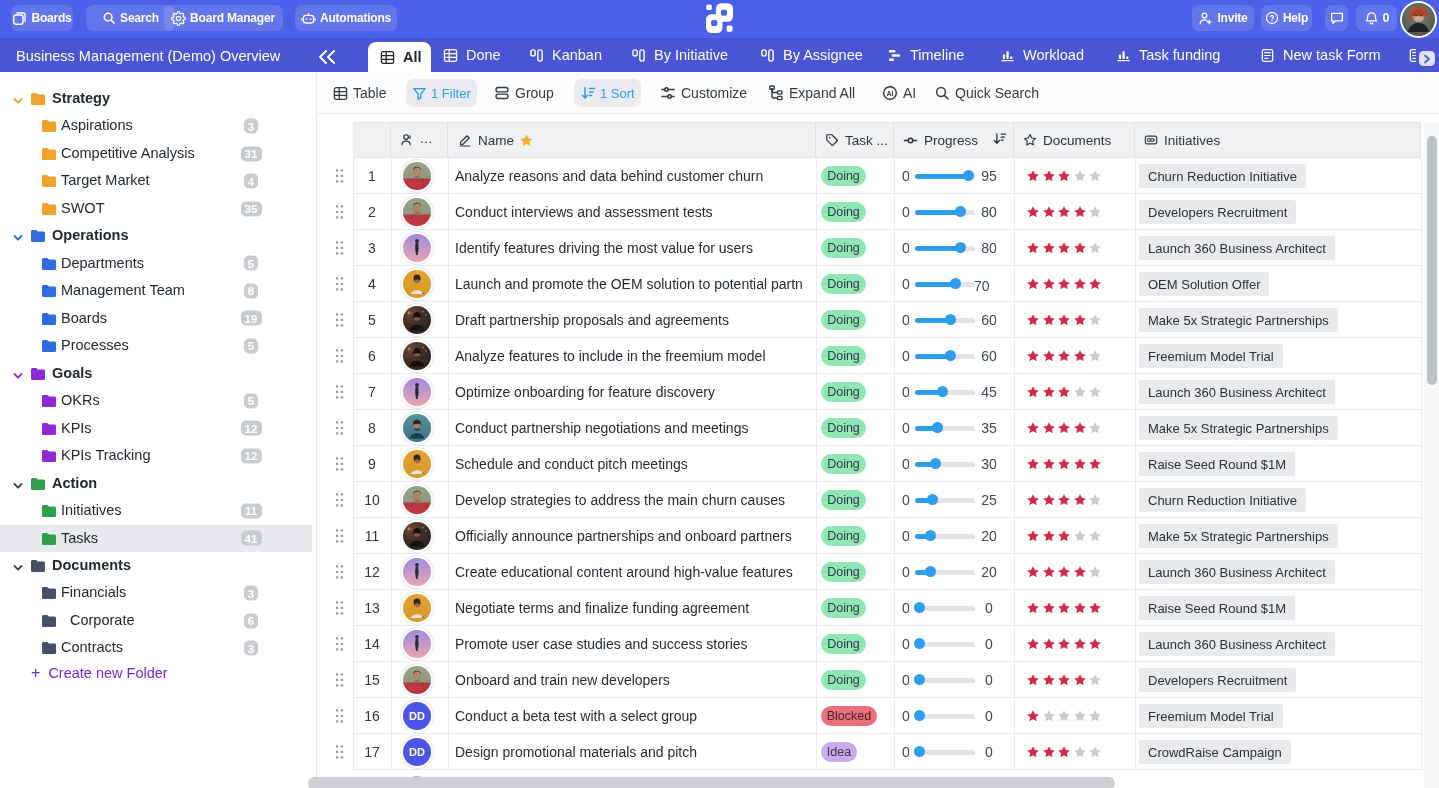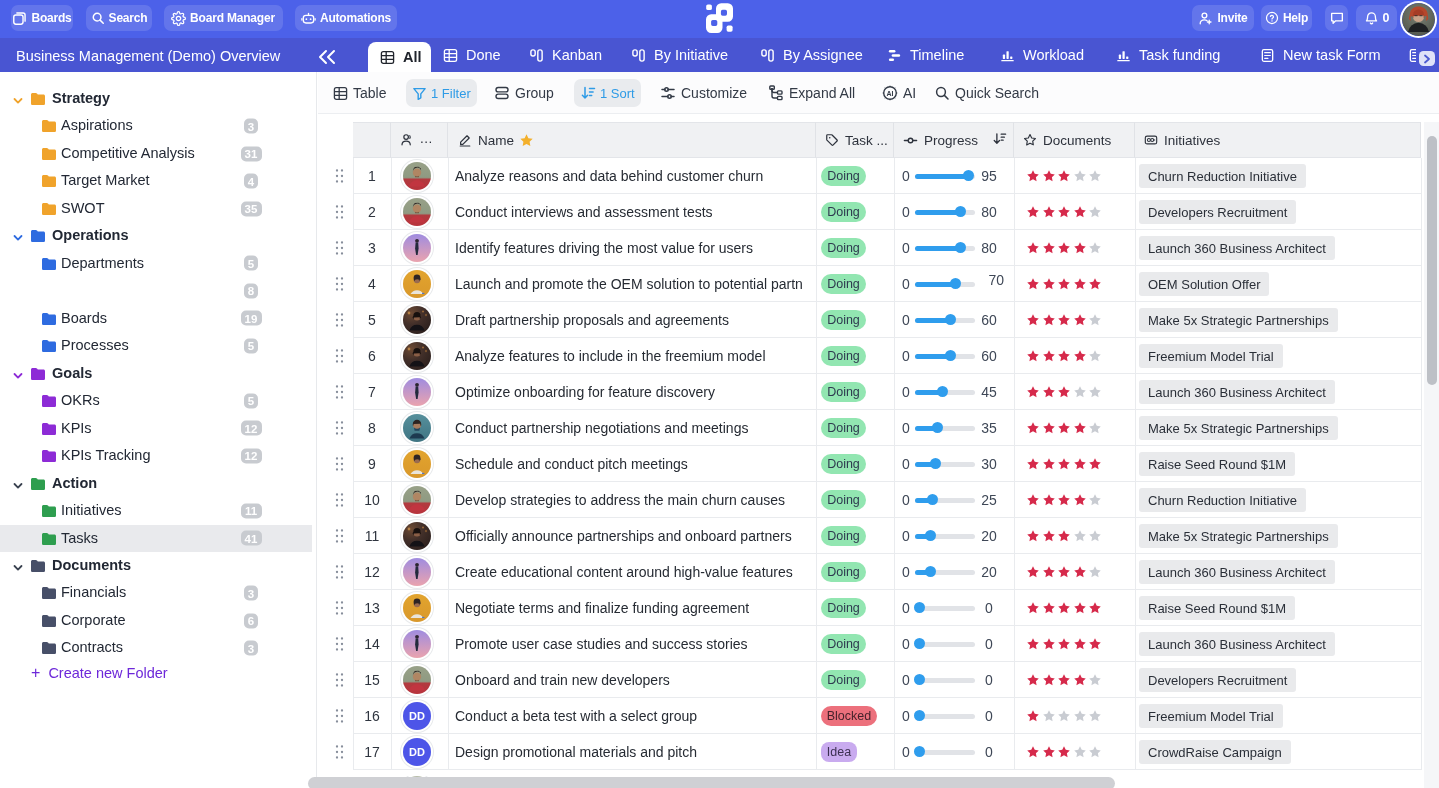--- a/index.html
+++ b/index.html
@@ -24,42 +24,42 @@
 .badge { position:absolute; top:50%; transform:translateY(-50%); background:#c8cbd0; color:#fff; border-radius:5px; font-size:11.5px; font-weight:700; display:flex; align-items:center; justify-content:center; height:15px; }
 
 .hdr { position:absolute; top:122px; height:36px; background:#f0f1f3; border-top:1px solid #e3e5e9; border-bottom:1px solid #e3e5e9; display:flex; align-items:center; gap:6px; font-size:13.5px; color:#2d323c; }
 .rowline { position:absolute; left:353px; width:1068px; height:1px; background:#e9ebee; }
 .vline { position:absolute; width:1px; background:#e9ebee; }
 .num { position:absolute; width:38px; text-align:center; font-size:14px; color:#2f353f; }
 .name { position:absolute; left:455px; font-size:14px; color:#262b33; white-space:nowrap; overflow:hidden; }
 .pill { position:absolute; left:821px; height:20px; border-radius:10px; font-size:12.5px; display:flex; align-items:center; justify-content:center; font-weight:400; }
 .doing { background:#92e6b1; color:#2e3a4f; }
 .blocked { background:#ec707c; color:#46222b; }
-.idea { background:#c9abef; color:#3c3052;border-radius:8px; }
+.idea { background:#c9abef; color:#3c3052; }
 .ptrack { position:absolute; height:5px; border-radius:3px; background:#e1e3e7; left:915px; width:60px; }
 .pfill { position:absolute; height:5px; border-radius:3px; background:#2f9ded; left:915px; }
 .pknob { position:absolute; width:11px; height:11px; border-radius:50%; background:#2f9ded; }
 .plab { position:absolute; font-size:14px; color:#3e4756; }
 .stars { position:absolute; left:1026px; display:flex; gap:1.5px; }
 .tag { position:absolute; left:1139px; height:24px; background:#e9eaec; border-radius:3px; font-size:13px; color:#2a2f38; display:flex; align-items:center; padding:0 9px; white-space:nowrap; }
 .av { position:absolute; left:403px; width:28px; height:28px; border-radius:50%; box-shadow:0 0 0 2px #fff, 0 0 0 3px #e8eaec, 0 1px 3px rgba(0,0,0,0.18); }
 .drag { position:absolute; left:335px; width:9px; height:16px; }
 .drag svg { display:block; }
 
 </style></head><body>
 <div id="root">
 <div class="abs" id="topbar"></div>
 <div class="tbtn" style="left:11px;width:62px">
       <svg width="15" height="15" viewBox="0 0 17 17">
         <rect x="2" y="4.5" width="10.5" height="10.5" rx="2.4" fill="none" stroke="#fff" stroke-width="1.6"></rect>
         <path d="M5.5 2.2h7a2.3 2.3 0 0 1 2.3 2.3v7" fill="none" stroke="#fff" stroke-width="1.6" stroke-linecap="round"></path>
       </svg>
       <span>Boards</span>
     </div>
-<div class="tbtn" style="left:86px;width:66px">
+<div class="tbtn" style="left:86px;width:89px">
       <svg width="14" height="14" viewBox="0 0 16 16">
         <circle cx="7" cy="7" r="4.4" fill="none" stroke="#fff" stroke-width="1.7"></circle>
         <path d="M10.4 10.4L14 14" stroke="#fff" stroke-width="1.7" stroke-linecap="round"></path>
       </svg>
       <span>Search</span>
     </div>
 <div class="tbtn" style="left:163.5px;width:119px">
       <svg width="15" height="15" viewBox="0 0 24 24">
         <path fill="none" stroke="#fff" stroke-width="2" stroke-linecap="round" stroke-linejoin="round" d="M12 15.5A3.5 3.5 0 1 0 12 8.5a3.5 3.5 0 0 0 0 7z"></path>
         <path fill="none" stroke="#fff" stroke-width="2" stroke-linecap="round" stroke-linejoin="round" d="M19.4 15a1.65 1.65 0 0 0 .33 1.82l.06.06a2 2 0 1 1-2.83 2.83l-.06-.06a1.65 1.65 0 0 0-1.82-.33 1.65 1.65 0 0 0-1 1.51V21a2 2 0 1 1-4 0v-.09a1.65 1.65 0 0 0-1-1.51 1.65 1.65 0 0 0-1.82.33l-.06.06a2 2 0 1 1-2.83-2.83l.06-.06a1.65 1.65 0 0 0 .33-1.82 1.65 1.65 0 0 0-1.51-1H3a2 2 0 1 1 0-4h.09a1.65 1.65 0 0 0 1.51-1 1.65 1.65 0 0 0-.33-1.82l-.06-.06a2 2 0 1 1 2.83-2.83l.06.06a1.65 1.65 0 0 0 1.82.33h.01a1.65 1.65 0 0 0 1-1.51V3a2 2 0 1 1 4 0v.09a1.65 1.65 0 0 0 1 1.51h.01a1.65 1.65 0 0 0 1.82-.33l.06-.06a2 2 0 1 1 2.83 2.83l-.06.06a1.65 1.65 0 0 0-.33 1.82v.01a1.65 1.65 0 0 0 1.51 1H21a2 2 0 1 1 0 4h-.09a1.65 1.65 0 0 0-1.51 1z"></path>
@@ -316,20 +316,26 @@
 <div class="srow top" style="top:222.2px">
       <span style="position:absolute;left:12px;top:8px"><svg width="12" height="12" viewBox="0 0 12 12">
           <path d="M2.5 4l3.5 3.6L9.5 4" fill="none" stroke="#2e6be0" stroke-width="1.8" stroke-linecap="round" stroke-linejoin="round"></path>
         </svg></span>
       <span style="position:absolute;left:30px;top:7px"><svg width="16" height="14" viewBox="0 0 16 14">
           <path d="M1 2.6C1 1.7 1.7 1 2.6 1h3.1c.5 0 1 .2 1.3.6l.8.9h5.6c.9 0 1.6.7 1.6 1.6v7.3c0 .9-.7 1.6-1.6 1.6H2.6c-.9 0-1.6-.7-1.6-1.6V2.6z" fill="#2e6be0"></path>
         </svg></span>
       <span class="lbl" style="position:absolute;left:52px;top:5px">Operations</span>
     </div>
 <div class="badge" style="left:244.0px;top:263.4px;width:14px">5</div>
+<div class="srow" style="top:277.2px">
+      <span style="position:absolute;left:41px;top:7px"><svg width="16" height="14" viewBox="0 0 16 14">
+          <path d="M1 2.6C1 1.7 1.7 1 2.6 1h3.1c.5 0 1 .2 1.3.6l.8.9h5.6c.9 0 1.6.7 1.6 1.6v7.3c0 .9-.7 1.6-1.6 1.6H2.6c-.9 0-1.6-.7-1.6-1.6V2.6z" fill="#2e6be0"></path>
+        </svg></span>
+      <span class="lbl" style="position:absolute;left:61px;top:5px">Management Team</span>
+    </div>
 <div class="badge" style="left:244.0px;top:290.9px;width:14px">8</div>
 <div class="srow" style="top:304.6px">
       <span style="position:absolute;left:41px;top:7px"><svg width="16" height="14" viewBox="0 0 16 14">
           <path d="M1 2.6C1 1.7 1.7 1 2.6 1h3.1c.5 0 1 .2 1.3.6l.8.9h5.6c.9 0 1.6.7 1.6 1.6v7.3c0 .9-.7 1.6-1.6 1.6H2.6c-.9 0-1.6-.7-1.6-1.6V2.6z" fill="#2e6be0"></path>
         </svg></span>
       <span class="lbl" style="position:absolute;left:61px;top:5px">Boards</span>
     </div>
 <div class="badge" style="left:240.5px;top:318.4px;width:21px">19</div>
 <div class="srow" style="top:332.1px">
       <span style="position:absolute;left:41px;top:7px"><svg width="16" height="14" viewBox="0 0 16 14">
@@ -404,21 +410,21 @@
       <span style="position:absolute;left:30px;top:7px"><svg width="16" height="14" viewBox="0 0 16 14">
           <path d="M1 2.6C1 1.7 1.7 1 2.6 1h3.1c.5 0 1 .2 1.3.6l.8.9h5.6c.9 0 1.6.7 1.6 1.6v7.3c0 .9-.7 1.6-1.6 1.6H2.6c-.9 0-1.6-.7-1.6-1.6V2.6z" fill="#474f68"></path>
         </svg></span>
       <span class="lbl" style="position:absolute;left:52px;top:5px">Documents</span>
     </div>
 <div class="badge" style="left:244.0px;top:593.2px;width:14px">3</div>
 <div class="srow" style="top:606.9px">
       <span style="position:absolute;left:41px;top:7px"><svg width="16" height="14" viewBox="0 0 16 14">
           <path d="M1 2.6C1 1.7 1.7 1 2.6 1h3.1c.5 0 1 .2 1.3.6l.8.9h5.6c.9 0 1.6.7 1.6 1.6v7.3c0 .9-.7 1.6-1.6 1.6H2.6c-.9 0-1.6-.7-1.6-1.6V2.6z" fill="#474f68"></path>
         </svg></span>
-      <span class="lbl" style="position:absolute;left:61px;top:5px">Corporate</span>
+      <span class="lbl" style="position:absolute;left:70px;top:5px">Corporate</span>
     </div>
 <div class="badge" style="left:244.0px;top:620.7px;width:14px">6</div>
 <div class="srow" style="top:634.4px">
       <span style="position:absolute;left:41px;top:7px"><svg width="16" height="14" viewBox="0 0 16 14">
           <path d="M1 2.6C1 1.7 1.7 1 2.6 1h3.1c.5 0 1 .2 1.3.6l.8.9h5.6c.9 0 1.6.7 1.6 1.6v7.3c0 .9-.7 1.6-1.6 1.6H2.6c-.9 0-1.6-.7-1.6-1.6V2.6z" fill="#474f68"></path>
         </svg></span>
       <span class="lbl" style="position:absolute;left:61px;top:5px">Contracts</span>
     </div>
 <div class="badge" style="left:244.0px;top:648.1px;width:14px">3</div>
 <div class="abs" style="left:31px;top:663.9px;color:#6d28d9;font-size:14.5px"><span style="font-size:16px">+</span>&nbsp; Create new Folder</div>
@@ -655,21 +661,21 @@
         <path d="M10.6 8a3.4 3.4 0 0 1 6.8 0l.3 2-.9-.4-.5 1.5-.9-1.8-2.8.2-1.5 1.6z" fill="#2e2524"></path>
         <path d="M7.5 24a7.4 7.4 0 0 1 13 0z" fill="#e9e4da"></path>
         <path d="M19.5 22.5l2.5 1.5h-3z" fill="#3c6ad1"></path>
       </svg></div>
 <div class="name" style="top:276px;max-width:358px">Launch and promote the OEM solution to&nbsp;potential partn</div>
 <div class="pill doing" style="top:274px;width:45px">Doing</div>
 <div class="plab" style="left:902px;top:276px">0</div>
 <div class="ptrack" style="top:282px"></div>
 <div class="pfill" style="top:282px;width:41px"></div>
 <div class="pknob" style="left:950px;top:278px"></div>
-<div class="plab" style="left:974px;top:272px;width:30px;text-align:right">70</div>
+<div class="plab" style="left:974px;top:278px;width:30px;text-align:left">70</div>
 <div class="stars" style="top:277px">
       <svg width="14" height="14" viewBox="0 0 16 16">
         <path d="M8 1.4l2 4.1 4.6.7-3.3 3.2.8 4.5L8 11.8l-4.1 2.1.8-4.5L1.4 6.2 6 5.5z" fill="#d62a4b"></path>
       </svg>
       <svg width="14" height="14" viewBox="0 0 16 16">
         <path d="M8 1.4l2 4.1 4.6.7-3.3 3.2.8 4.5L8 11.8l-4.1 2.1.8-4.5L1.4 6.2 6 5.5z" fill="#d62a4b"></path>
       </svg>
       <svg width="14" height="14" viewBox="0 0 16 16">
         <path d="M8 1.4l2 4.1 4.6.7-3.3 3.2.8 4.5L8 11.8l-4.1 2.1.8-4.5L1.4 6.2 6 5.5z" fill="#d62a4b"></path>
       </svg>

